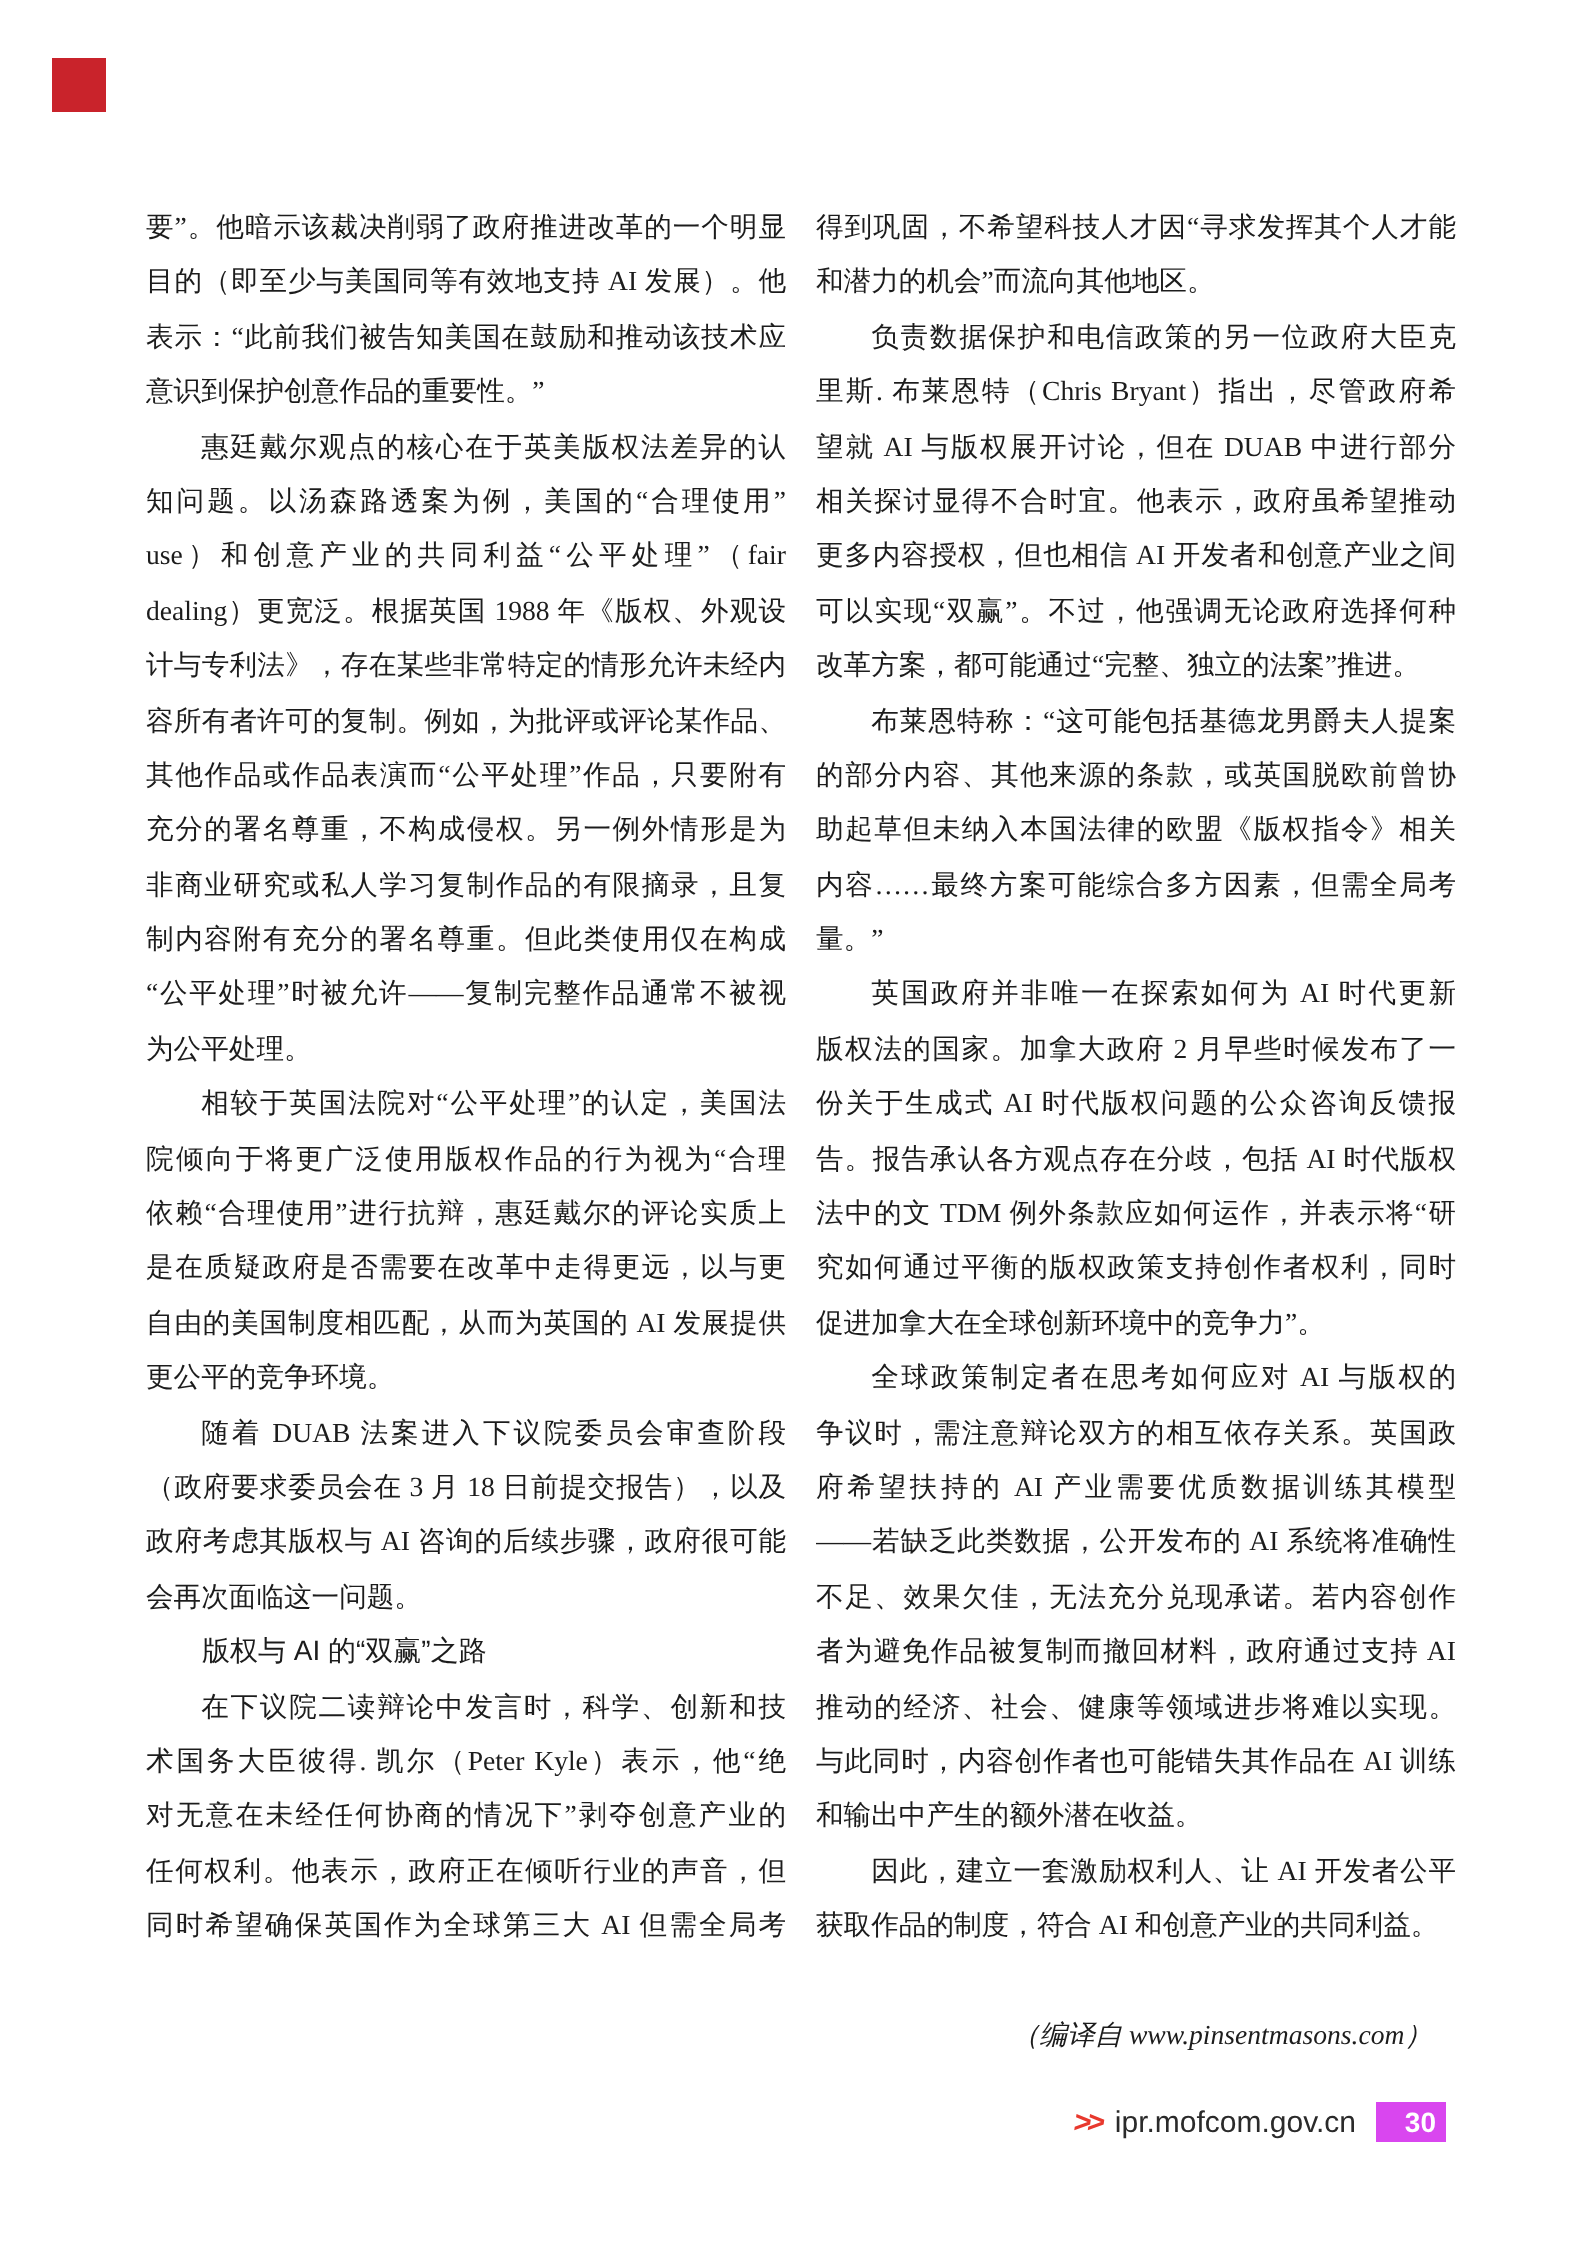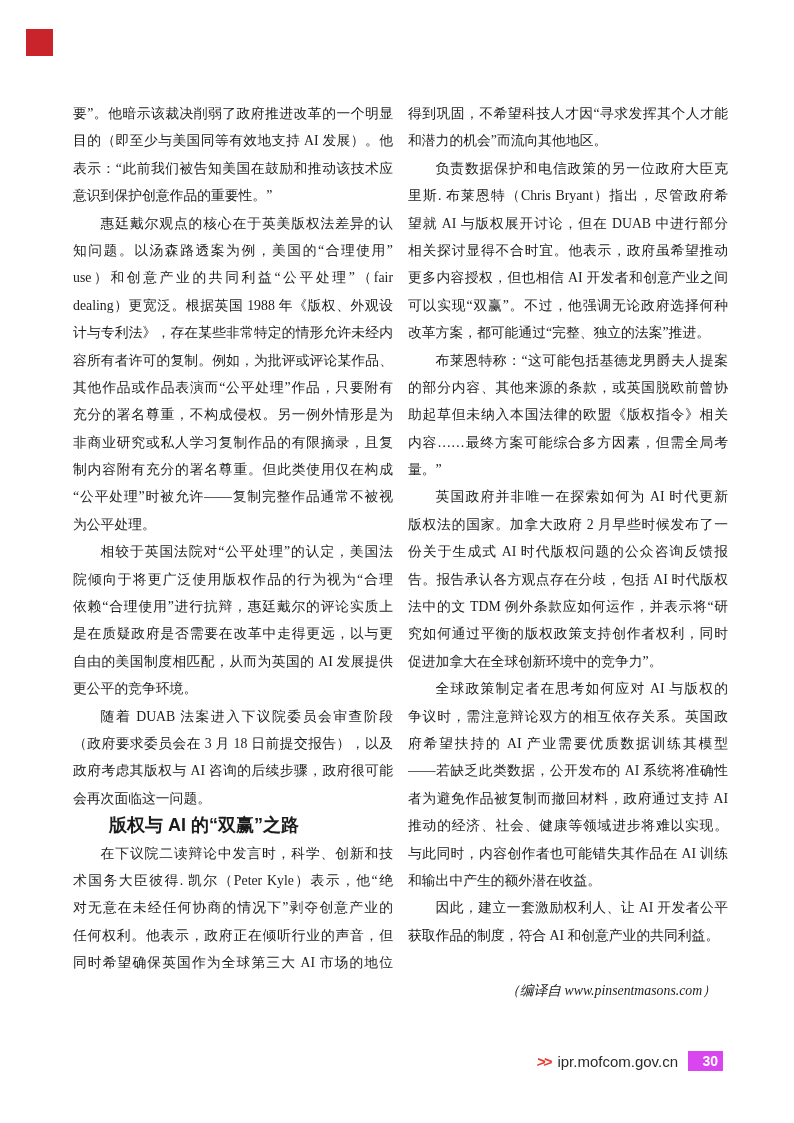--- a/index.html
+++ b/index.html
@@ -39,25 +39,25 @@
     font-size: 13.8px;
     text-align: justify;
     text-align-last: justify;
     overflow: hidden;
   }
 
   .line.end      { text-align-last: left; }
   .line.indent   { text-indent: 2em; }
 
   .line.heading {
-    font-weight: bold;
+    font-weight: normal;
     font-family: "Liberation Sans", "DejaVu Sans", sans-serif;
     text-indent: 2em;
     text-align-last: left;
-    font-size: 18px;
+    font-size: 14px;
   }
 
   .line.blank {  }
 
   .line.attribution {
     text-align: right;
     text-align-last: right;
     padding-right: 12px;
     font-style: italic;
   }
@@ -133,21 +133,21 @@
         <div class="line end">更公平的竞争环境。</div>
         <div class="line indent">随着 DUAB 法案进入下议院委员会审查阶段</div>
         <div class="line">（政府要求委员会在 3 月 18 日前提交报告），以及</div>
         <div class="line">政府考虑其版权与 AI 咨询的后续步骤，政府很可能</div>
         <div class="line end">会再次面临这一问题。</div>
         <div class="line heading">版权与 AI 的“双赢”之路</div>
         <div class="line indent">在下议院二读辩论中发言时，科学、创新和技</div>
         <div class="line">术国务大臣彼得. 凯尔（Peter Kyle）表示，他“绝</div>
         <div class="line">对无意在未经任何协商的情况下”剥夺创意产业的</div>
         <div class="line">任何权利。他表示，政府正在倾听行业的声音，但</div>
-        <div class="line">同时希望确保英国作为全球第三大 AI 市场的地位</div>
+        <div class="line">同时希望确保英国作为全球第三大 AI 但需全局考</div>
       </section>
     <section class="col" id="col-right">
         <div class="line">得到巩固，不希望科技人才因“寻求发挥其个人才能</div>
         <div class="line end">和潜力的机会”而流向其他地区。</div>
         <div class="line indent">负责数据保护和电信政策的另一位政府大臣克</div>
         <div class="line">里斯. 布莱恩特（Chris Bryant）指出，尽管政府希</div>
         <div class="line">望就 AI 与版权展开讨论，但在 DUAB 中进行部分</div>
         <div class="line">相关探讨显得不合时宜。他表示，政府虽希望推动</div>
         <div class="line">更多内容授权，但也相信 AI 开发者和创意产业之间</div>
         <div class="line">可以实现“双赢”。不过，他强调无论政府选择何种</div>
@@ -161,20 +161,21 @@
         <div class="line">版权法的国家。加拿大政府 2 月早些时候发布了一</div>
         <div class="line">份关于生成式 AI 时代版权问题的公众咨询反馈报</div>
         <div class="line">告。报告承认各方观点存在分歧，包括 AI 时代版权</div>
         <div class="line">法中的文 TDM 例外条款应如何运作，并表示将“研</div>
         <div class="line">究如何通过平衡的版权政策支持创作者权利，同时</div>
         <div class="line end">促进加拿大在全球创新环境中的竞争力”。</div>
         <div class="line indent">全球政策制定者在思考如何应对 AI 与版权的</div>
         <div class="line">争议时，需注意辩论双方的相互依存关系。英国政</div>
         <div class="line">府希望扶持的 AI 产业需要优质数据训练其模型</div>
         <div class="line">——若缺乏此类数据，公开发布的 AI 系统将准确性</div>
+        <div class="line">不足、效果欠佳，无法充分兑现承诺。若内容创作</div>
         <div class="line">者为避免作品被复制而撤回材料，政府通过支持 AI</div>
         <div class="line">推动的经济、社会、健康等领域进步将难以实现。</div>
         <div class="line">与此同时，内容创作者也可能错失其作品在 AI 训练</div>
         <div class="line end">和输出中产生的额外潜在收益。</div>
         <div class="line indent">因此，建立一套激励权利人、让 AI 开发者公平</div>
         <div class="line end">获取作品的制度，符合 AI 和创意产业的共同利益。</div>
         <div class="line blank"></div>
         <div class="line attribution">（编译自 www.pinsentmasons.com）</div>
       </section>
   </main>

